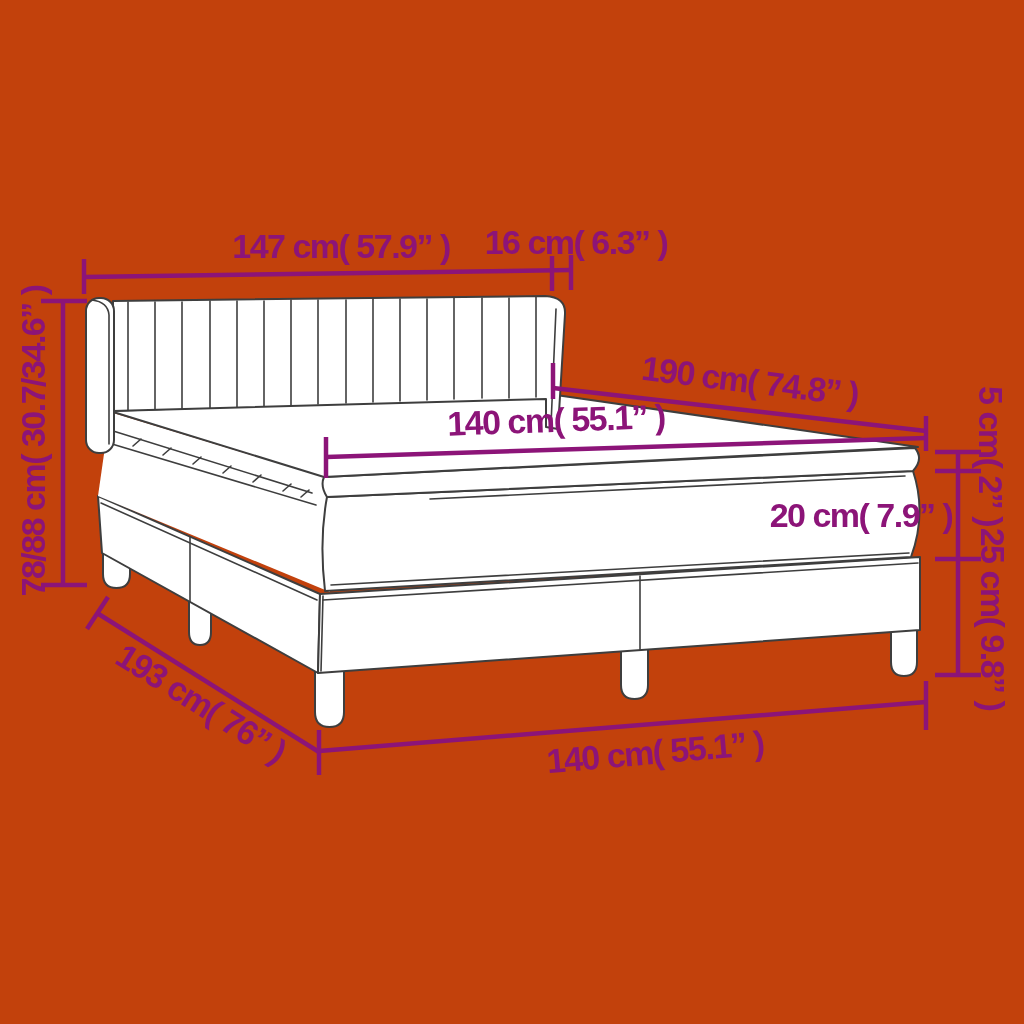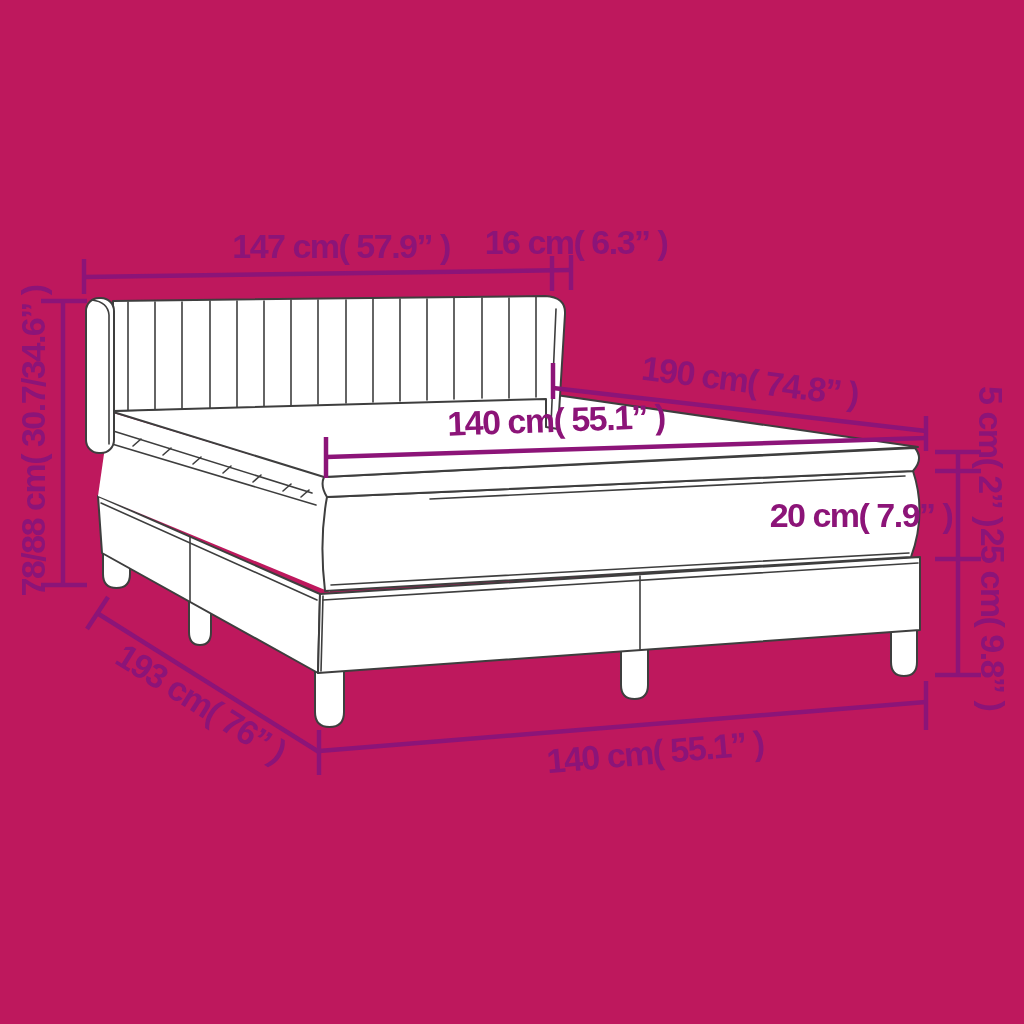--- a/index.html
+++ b/index.html
@@ -1,17 +1,17 @@
 <!DOCTYPE html>
 <html><head>
 <meta charset="utf-8">
 <title>Bed dimension diagram</title>
 <style>
   html,body{margin:0;padding:0;background:#ffffff;}
-  .stage{position:relative;width:1024px;height:1024px;background:#be185d;overflow:hidden;}
+  .stage{position:relative;width:1024px;height:1024px;background:#c2410c;overflow:hidden;}
   svg{display:block;}
   .outline{fill:none;stroke:#3e3e3e;stroke-width:2;stroke-linejoin:round;stroke-linecap:round;}
   .outline-fill{fill:#ffffff;stroke:#3e3e3e;stroke-width:2;stroke-linejoin:round;stroke-linecap:round;}
   .fill-only{fill:#ffffff;stroke:none;}
   .thin{stroke-width:1.6;}
   .dim{fill:none;stroke:#8c1478;stroke-width:4.5;stroke-linecap:butt;}
   .dim-label{
     font-family:"Liberation Sans","DejaVu Sans",sans-serif;
     font-weight:700;
     font-size:34px;

